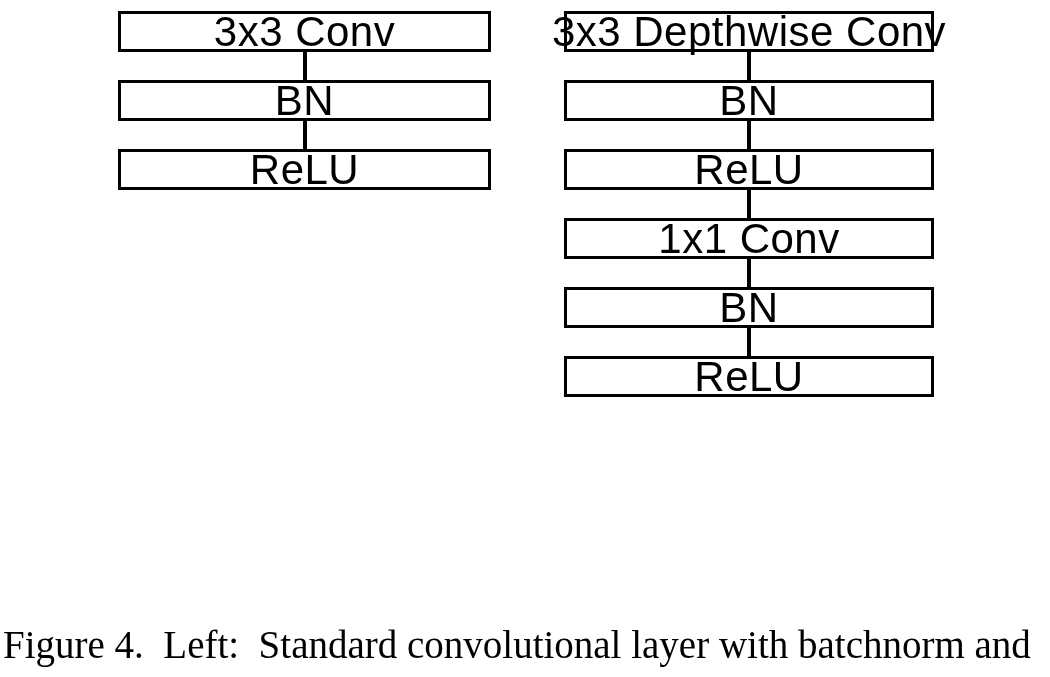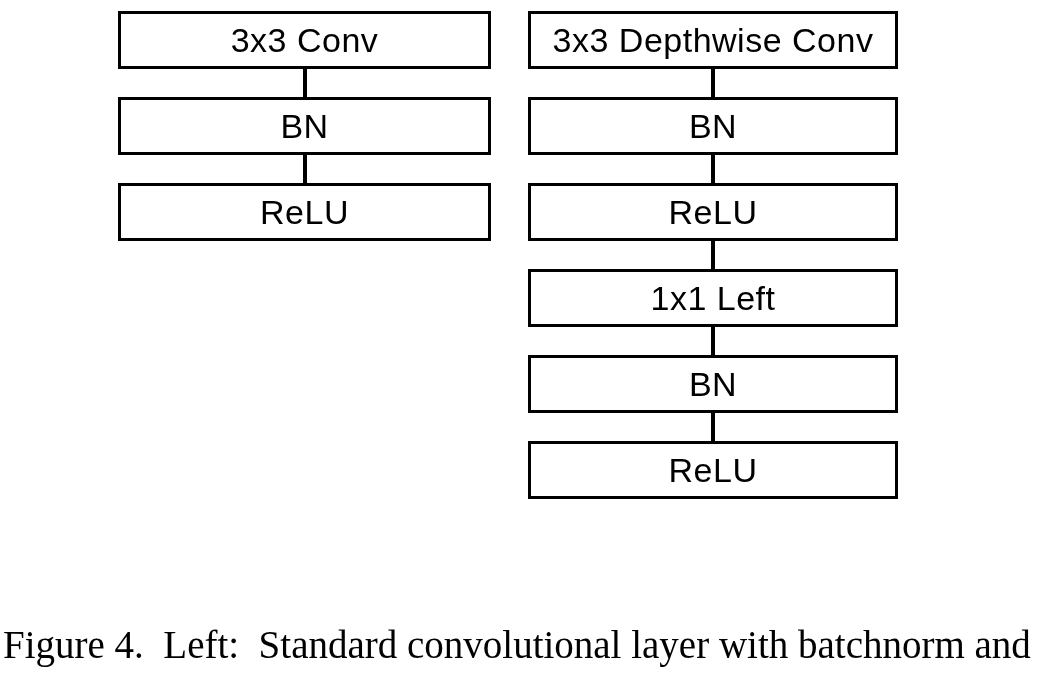--- a/index.html
+++ b/index.html
@@ -19,31 +19,31 @@
     top: 0; left: 0; right: 0;
     height: 510px;
   }
   .column {
     position: absolute;
     display: flex;
     flex-direction: column;
     align-items: center;
   }
   .col-left  { left: 118px; top: 11px; width: 373px; }
-  .col-right { left: 528px; top: 11px; width: 370px; }
+  .col-right { left: 564px; top: 11px; width: 370px; }
   .box {
     box-sizing: border-box;
     width: 100%;
-    height: 58px;
+    height: 41px;
     border: 3.5px solid var(--stroke, #000);
     background: var(--bg, #fff);
     display: flex;
     align-items: center;
     justify-content: center;
-    font-size: 34px;
+    font-size: 42px;
     letter-spacing: 0.5px;
     color: var(--text, #000);
     white-space: nowrap;
   }
   .connector {
     width: 4px;
     height: 28px;
     background: var(--stroke, #000);
   }
   .caption {
@@ -72,21 +72,21 @@
       <div class="box">ReLU</div>
     </div>
 
     <div class="column col-right">
       <div class="box">3x3 Depthwise Conv</div>
       <div class="connector"></div>
       <div class="box">BN</div>
       <div class="connector"></div>
       <div class="box">ReLU</div>
       <div class="connector"></div>
-      <div class="box">1x1 Left</div>
+      <div class="box">1x1 Conv</div>
       <div class="connector"></div>
       <div class="box">BN</div>
       <div class="connector"></div>
       <div class="box">ReLU</div>
     </div>
 
   </div>
 
   <div class="caption">
     <div>Figure 4.  Left:  Standard convolutional layer with batchnorm and</div>

